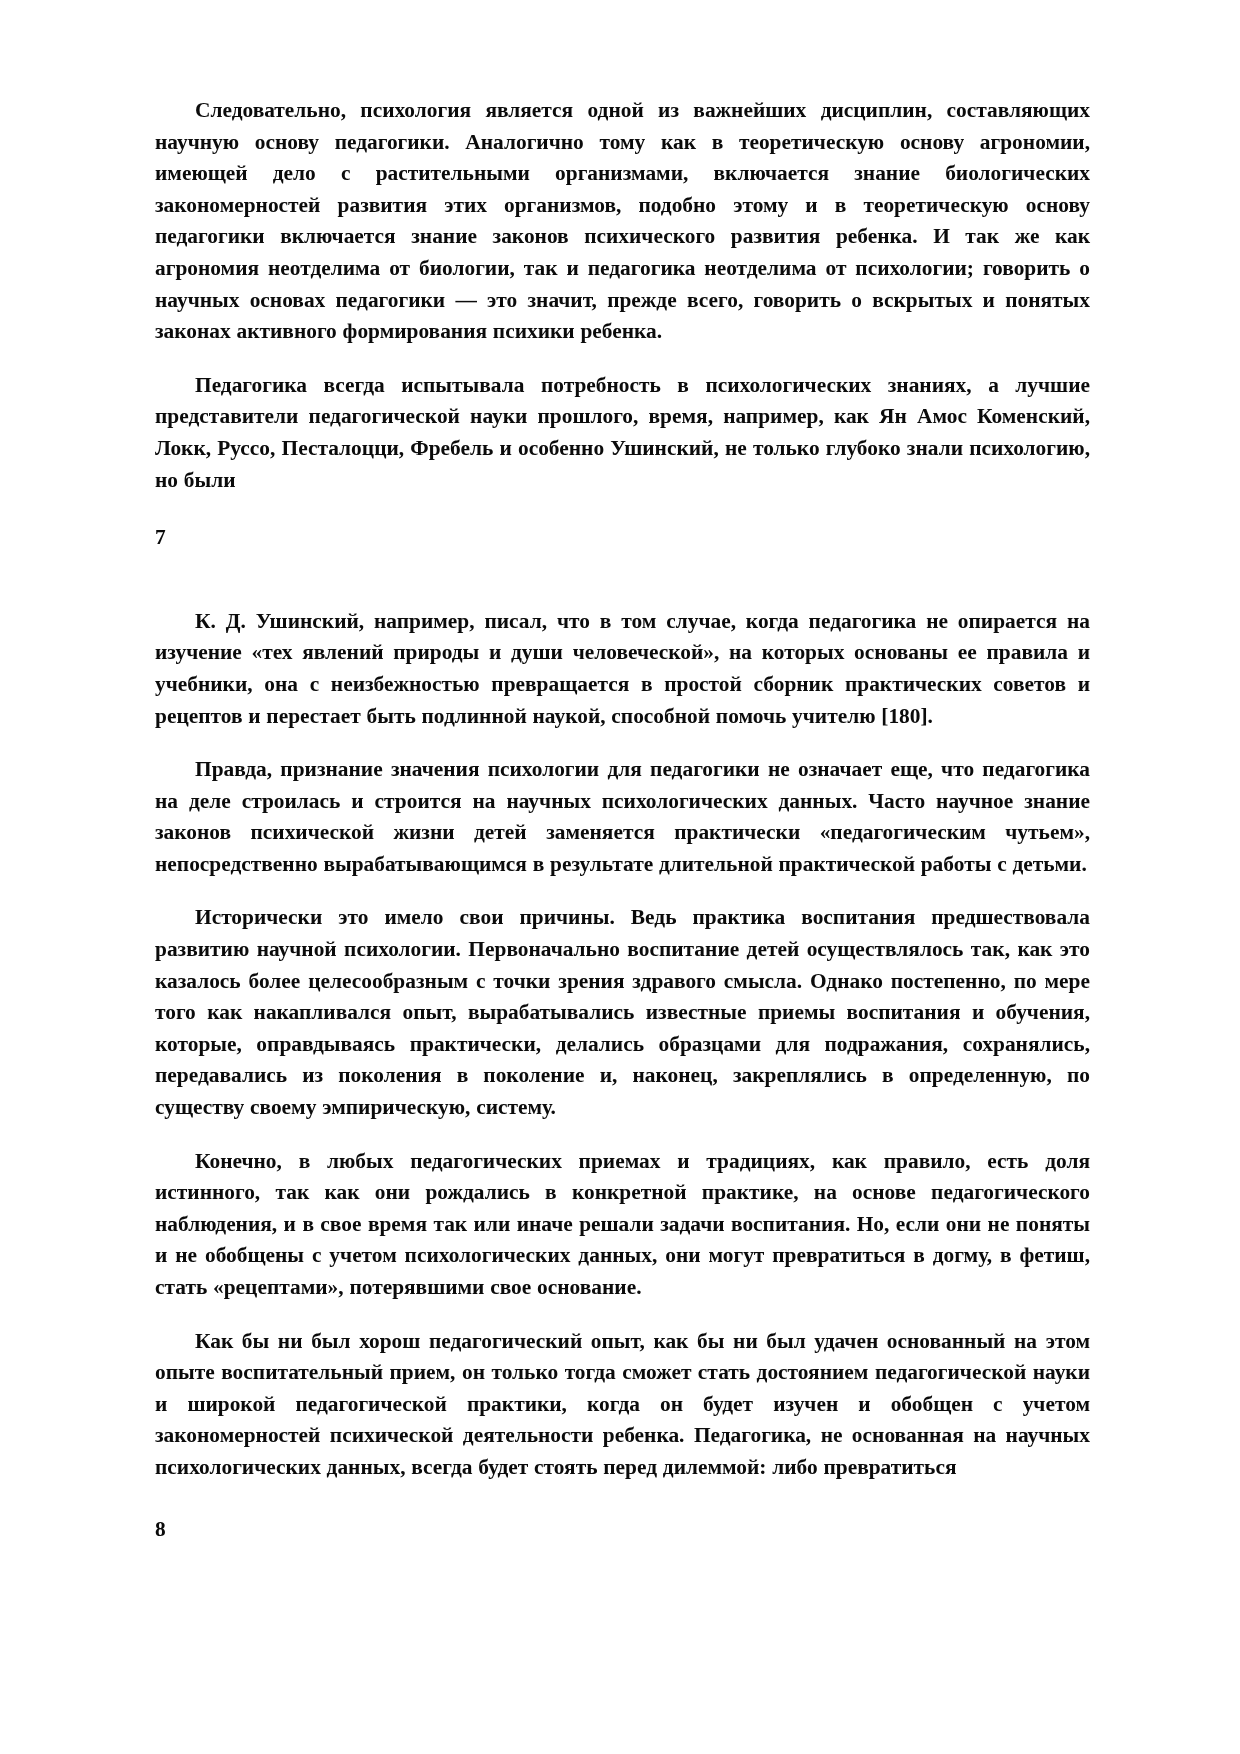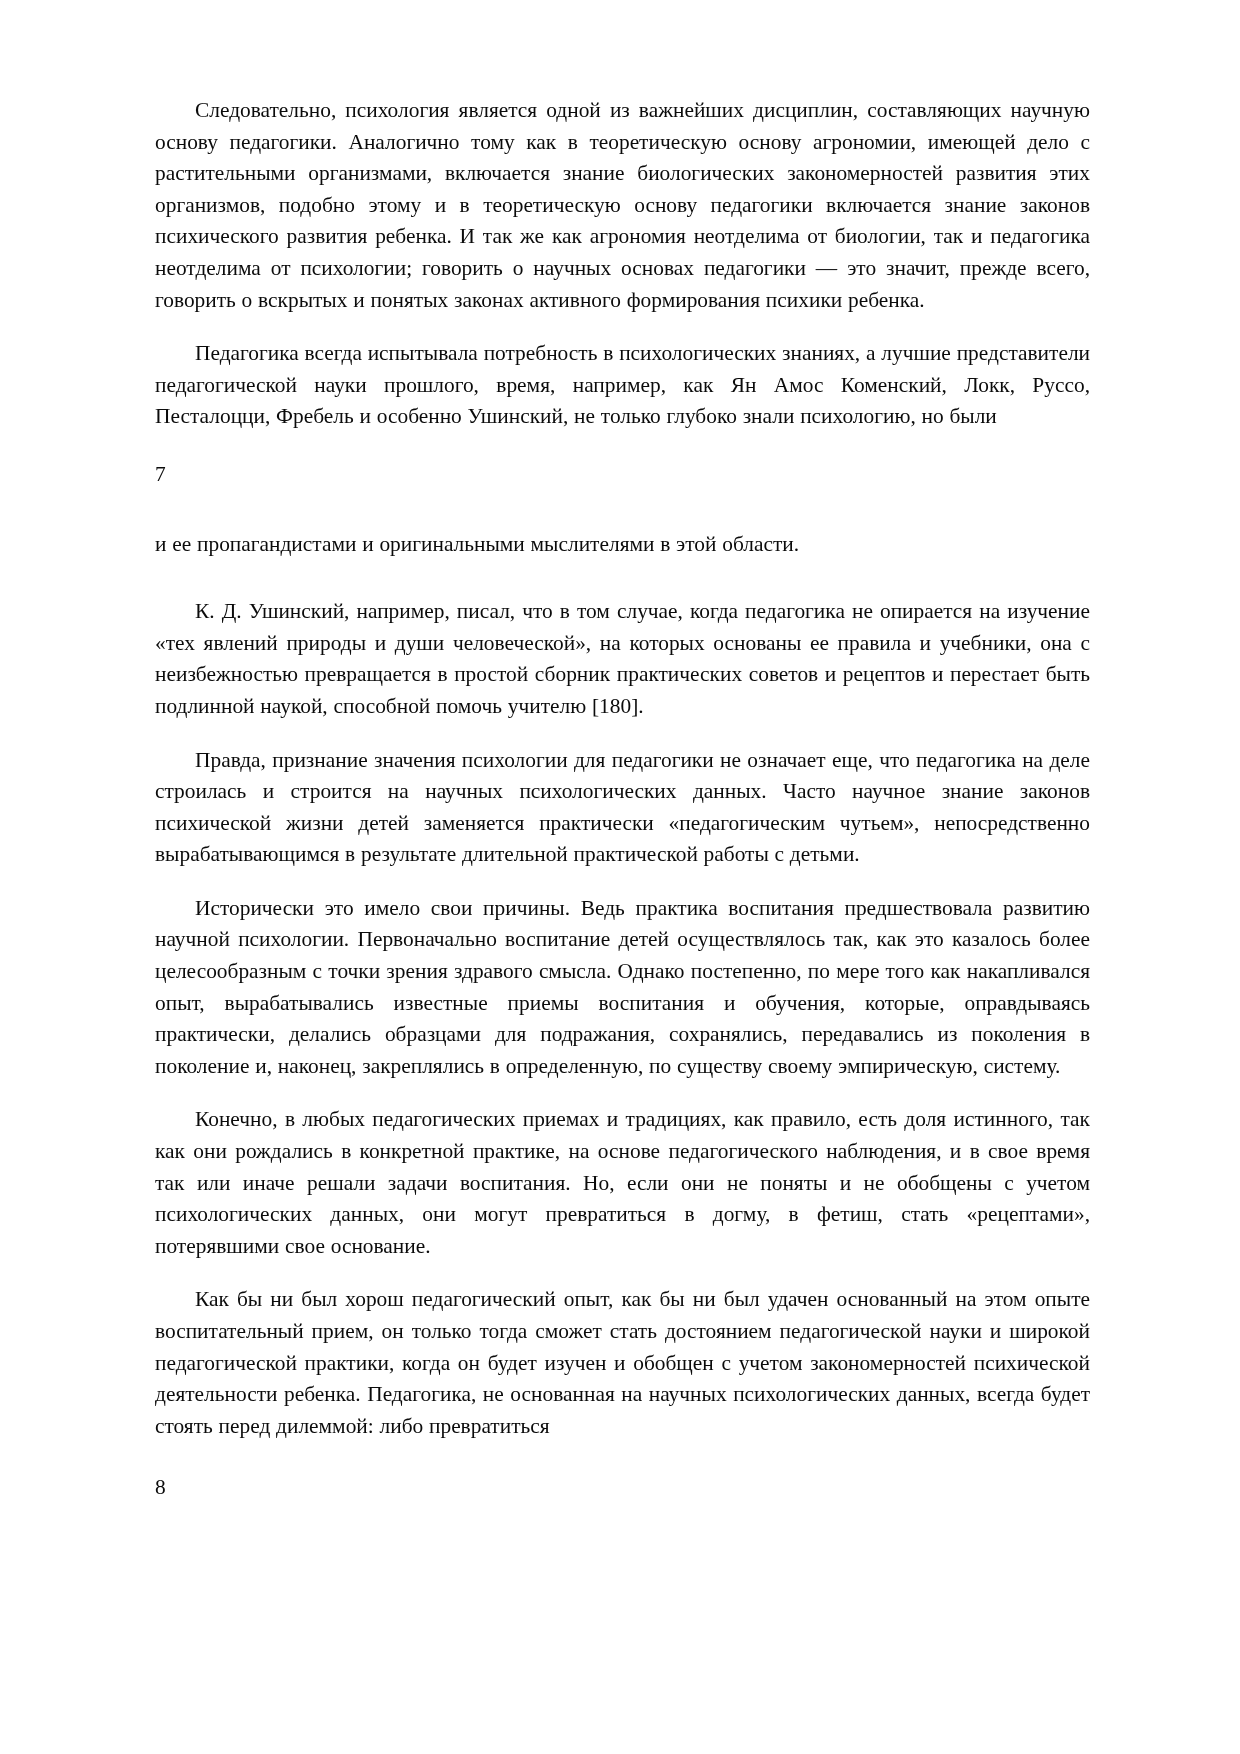--- a/index.html
+++ b/index.html
@@ -15,20 +15,21 @@
     color: #0b0b0b;
     -webkit-font-smoothing: none;
   }
   .page {
     position: relative;
     width: 1240px;
     height: 1754px;
     background: #ffffff;
     box-sizing: border-box;
     padding: 95px 150px 60px 155px;
+    font-weight: bold;
   }
   .doc-body {
     width: 935px;
   }
   p.para {
     margin: 0 0 22px 0;
     font-size: 21.4px;
     line-height: 31.6px;
     text-align: justify;
     text-indent: 40px;
@@ -62,21 +63,20 @@
 
 <div class="page">
   <div class="doc-body">
 
     <p class="para">Следовательно, психология является одной из важнейших дисциплин, составляющих научную основу педагогики. Аналогично тому как в теоретическую основу агрономии, имеющей дело с растительными организмами, включается знание биологических закономерностей развития этих организмов, подобно этому и в теоретическую основу педагогики включается знание законов психического развития ребенка. И так же как агрономия неотделима от биологии, так и педагогика неотделима от психологии; говорить о научных основах педагогики — это значит, прежде всего, говорить о вскрытых и понятых законах активного формирования психики ребенка.</p>
 
     <p class="para gap-before-break">Педагогика всегда испытывала потребность в психологических знаниях, а лучшие представители педагогической науки прошлого, время, например, как Ян Амос Коменский, Локк, Руссо, Песталоцци, Фребель и особенно Ушинский, не только глубоко знали психологию, но были</p>
 
     <p class="folio folio-top">7</p>
 
-    <p class="para noindent">и ее пропагандистами и оригинальными мыслителями в этой области.</p>
 
     <div class="spacer-sm"></div>
 
     <p class="para">К. Д. Ушинский, например, писал, что в том случае, когда педагогика не опирается на изучение «тех явлений природы и души человеческой», на которых основаны ее правила и учебники, она с неизбежностью превращается в простой сборник практических советов и рецептов и перестает быть подлинной наукой, способной помочь учителю [180].</p>
 
     <p class="para">Правда, признание значения психологии для педагогики не означает еще, что педагогика на деле строилась и строится на научных психологических данных. Часто научное знание законов психической жизни детей заменяется практически «педагогическим чутьем», непосредственно вырабатывающимся в результате длительной практической работы с детьми.</p>
 
     <p class="para">Исторически это имело свои причины. Ведь практика воспитания предшествовала развитию научной психологии. Первоначально воспитание детей осуществлялось так, как это казалось более целесообразным с точки зрения здравого смысла. Однако постепенно, по мере того как накапливался опыт, вырабатывались известные приемы воспитания и обучения, которые, оправдываясь практически, делались образцами для подражания, сохранялись, передавались из поколения в поколение и, наконец, закреплялись в определенную, по существу своему эмпирическую, систему.</p>
 
     <p class="para">Конечно, в любых педагогических приемах и традициях, как правило, есть доля истинного, так как они рождались в конкретной практике, на основе педагогического наблюдения, и в свое время так или иначе решали задачи воспитания. Но, если они не поняты и не обобщены с учетом психологических данных, они могут превратиться в догму, в фетиш, стать «рецептами», потерявшими свое основание.</p>

